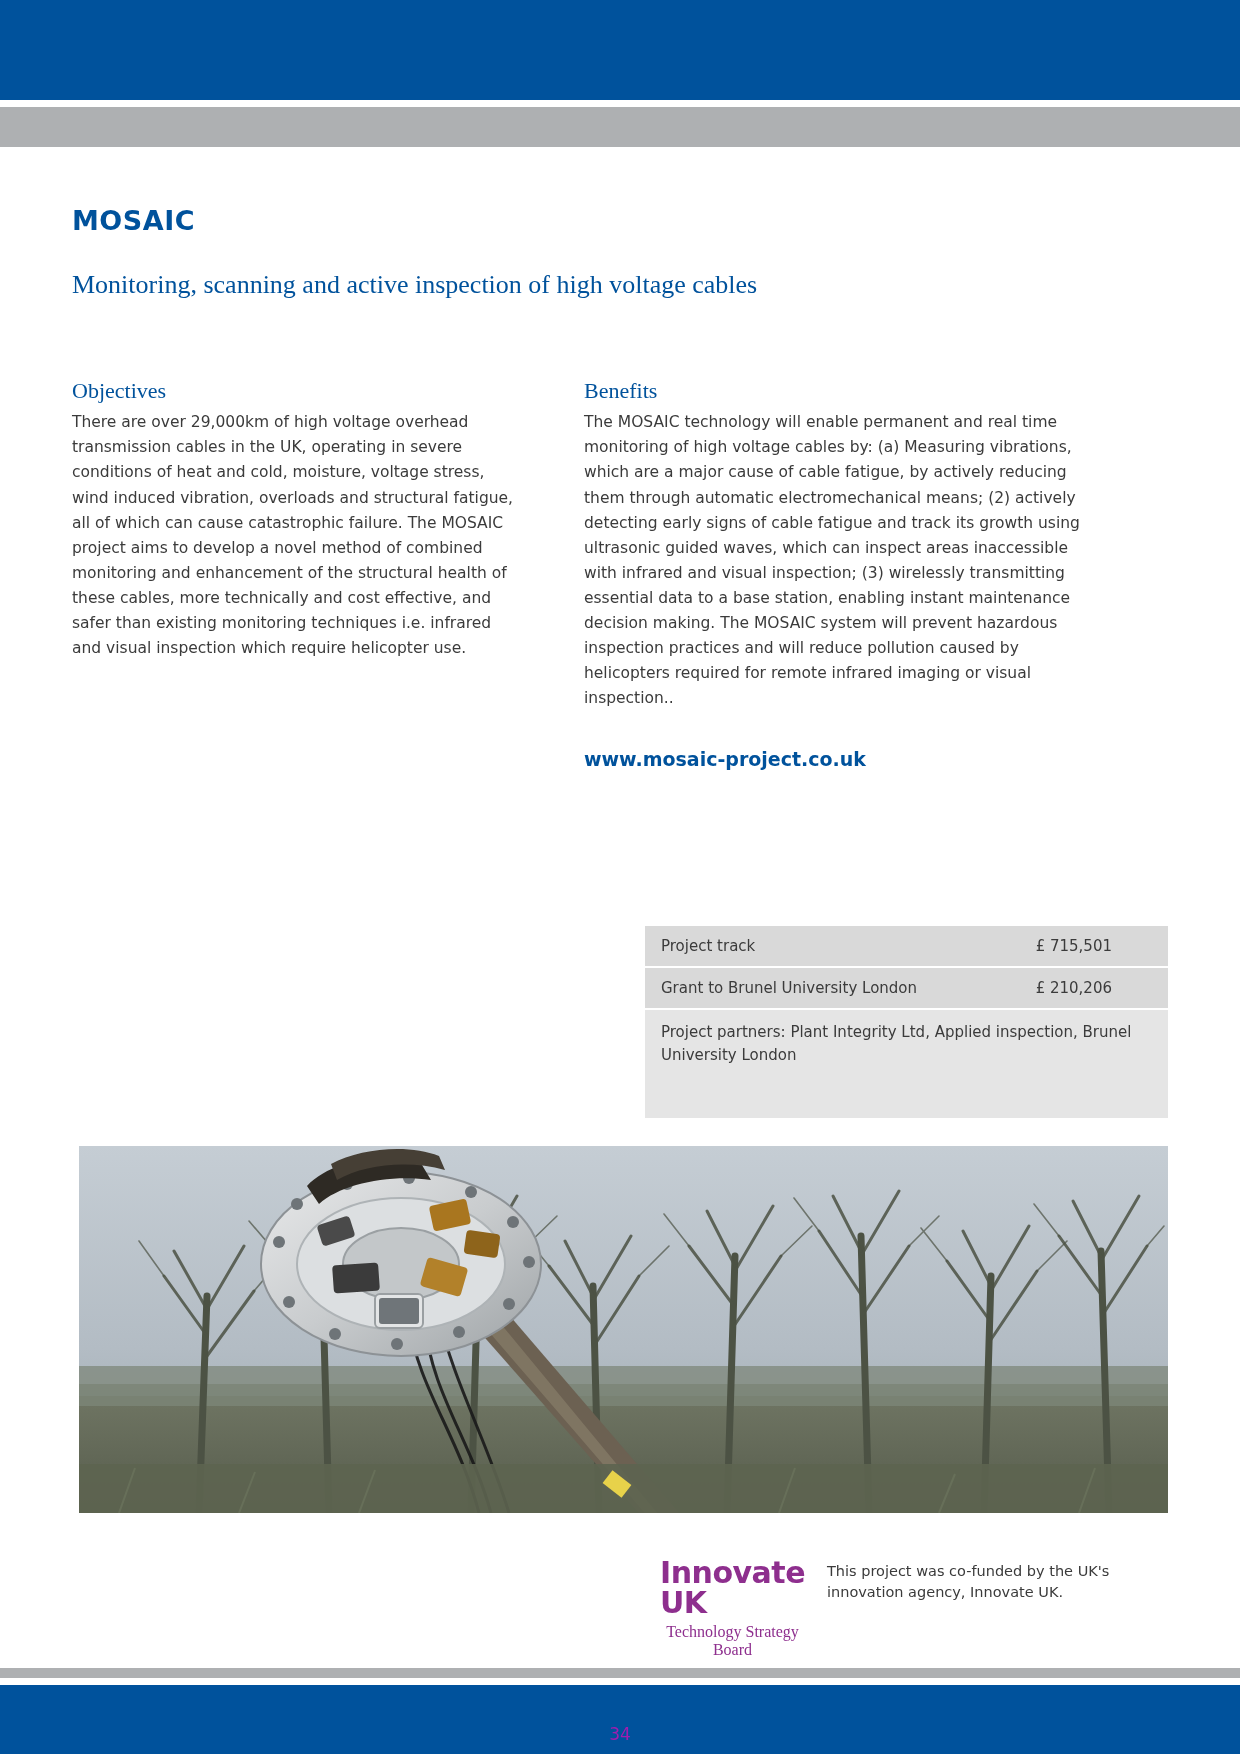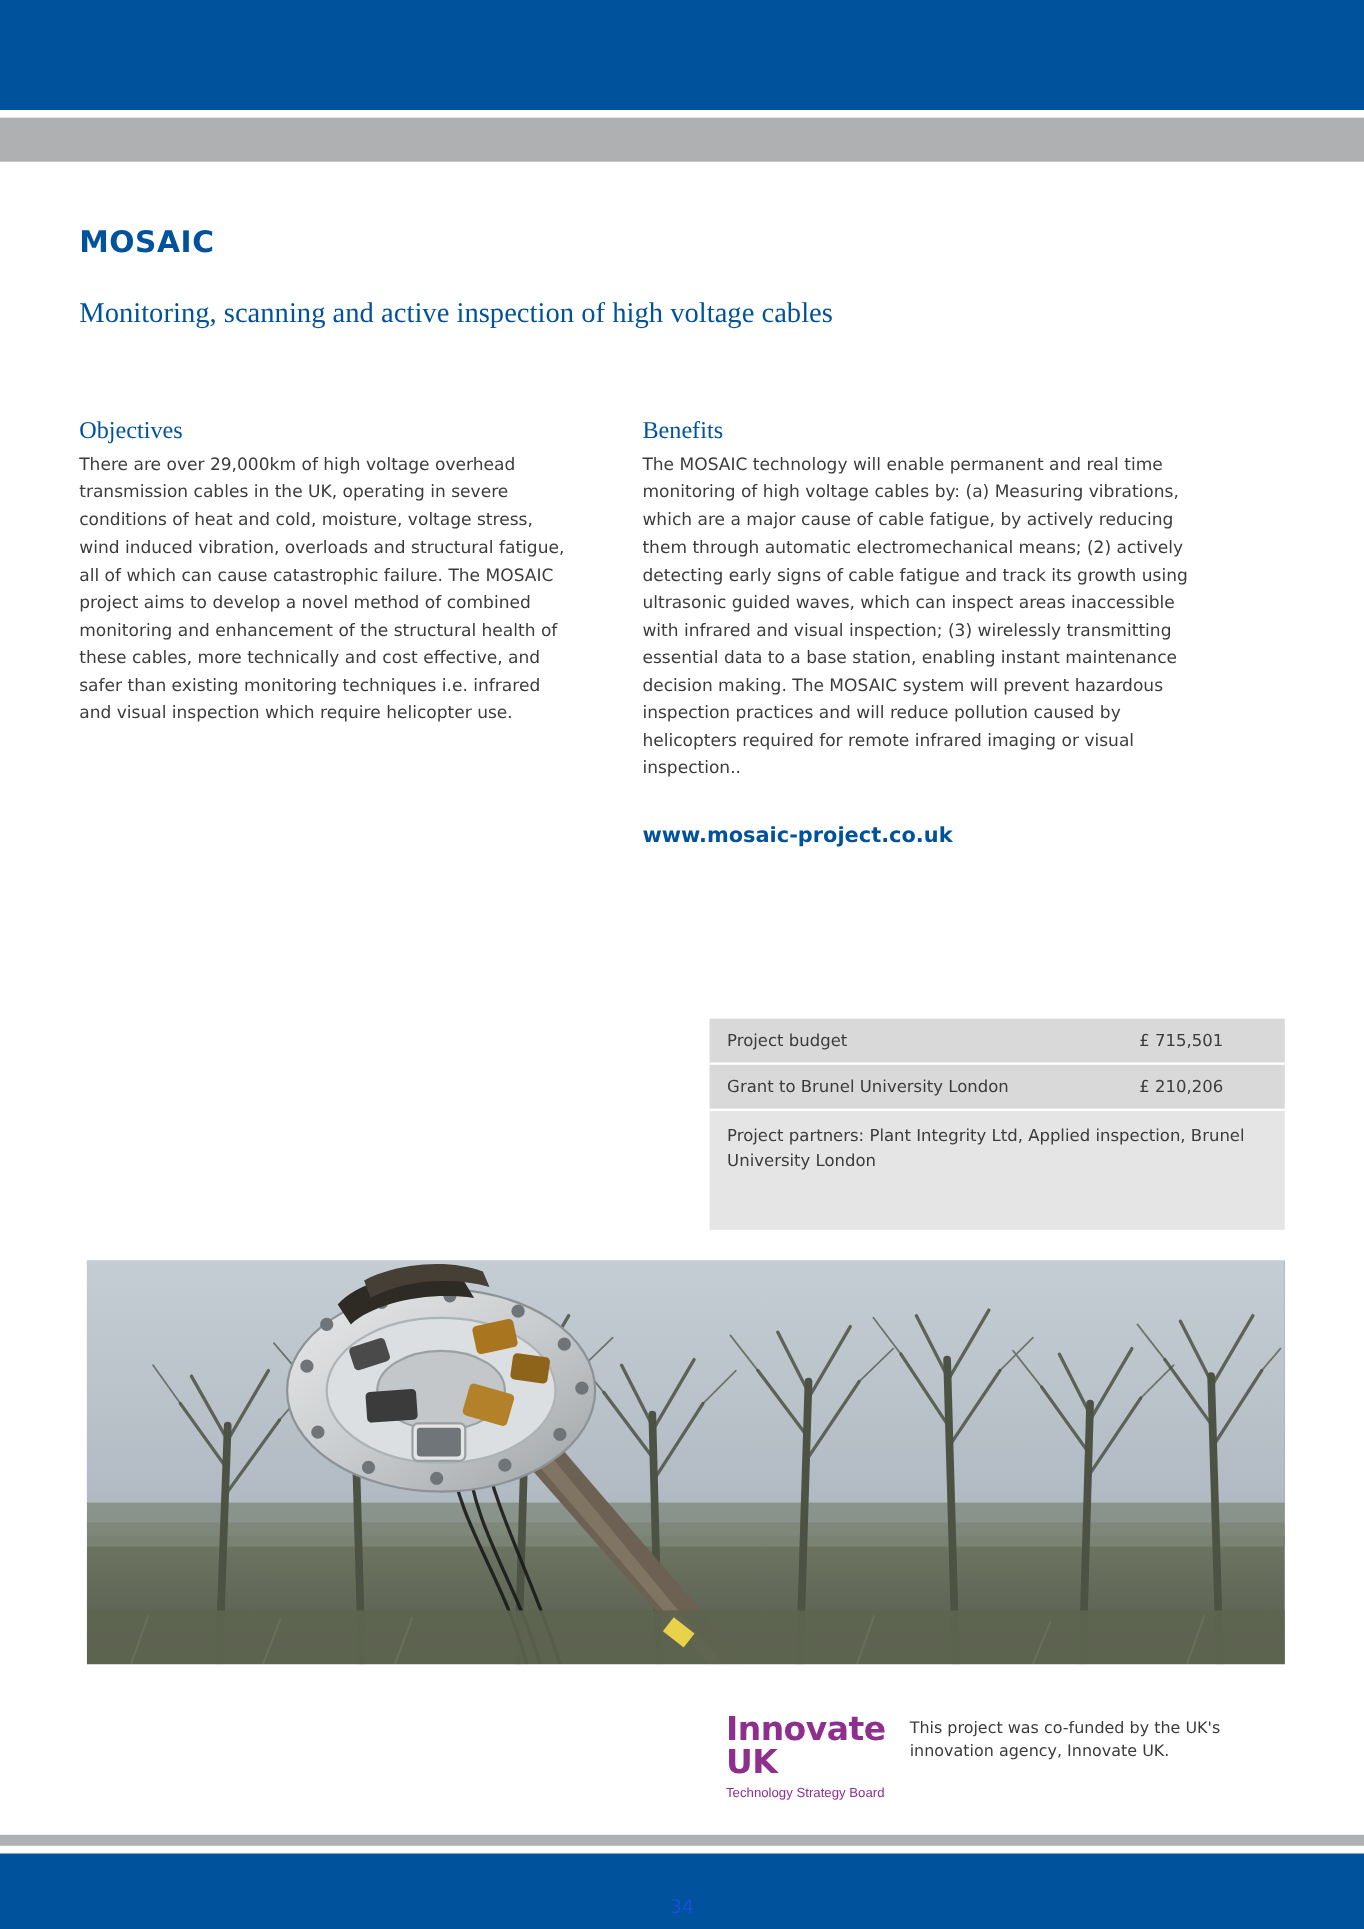--- a/index.html
+++ b/index.html
@@ -58,21 +58,21 @@
     height: 69px;
     background: #00529c;
   }
   .page-number {
     position: absolute;
     bottom: 0; left: 0;
     width: 1240px;
     height: 54px;
     line-height: 69px;
     text-align: center;
-    color: #1d4ed8;
+    color: #a21caf;
     font-size: 17px;
     font-family: "DejaVu Sans", sans-serif;
   }
   
   .content {
     position: absolute;
     top: 147px;
     left: 72px;
     width: 1096px;
   }
@@ -188,24 +188,24 @@
   .logo-main {
     color: #8e2f8e;
     font-size: 30px;
     font-weight: bold;
     letter-spacing: -0.5px;
     font-family: "DejaVu Sans", sans-serif;
     line-height: 1;
   }
   .logo-sub {
     color: #8e2f8e;
-    font-size: 12px;
+    font-size: 16px;
     margin-top: 5px;
-    text-align: left;
-    font-family: Liberation Sans, sans-serif;
+    text-align: center;
+    font-family: Liberation Serif, serif;
   }
   .footer-note {
     color: #3b3b3b;
     font-size: 14.5px;
     line-height: 1.45;
     margin-left: 22px;
     padding-top: 3px;
     font-family: "DejaVu Sans", sans-serif;
   }
 </style>
@@ -230,21 +230,21 @@
       <div class="col-right">
         <h3 class="col-heading">Benefits</h3>
         <p class="col-body">The MOSAIC technology will enable permanent and real time monitoring of high voltage cables by:  (a) Measuring vibrations, which are a major cause of cable fatigue, by actively reducing them through automatic electromechanical means; (2) actively detecting early signs of cable fatigue and track its growth using ultrasonic guided waves, which can inspect areas inaccessible with infrared and visual inspection; (3) wirelessly transmitting essential data to a base station, enabling instant maintenance decision making. The MOSAIC system will prevent hazardous inspection practices and will reduce pollution caused by helicopters required for remote infrared imaging or visual inspection..</p>
         <a class="weblink" href="#">www.mosaic-project.co.uk</a>
       </div>
     </div>
   </div>
 
   <div class="facts">
     <div class="fact-row">
-      <span>Project budget</span>
+      <span>Project track</span>
       <span class="fact-value">£ 715,501</span>
     </div>
     <div class="fact-row">
       <span>Grant to Brunel University London</span>
       <span class="fact-value">£ 210,206</span>
     </div>
     <div class="fact-partners">Project partners: Plant Integrity Ltd, Applied inspection, Brunel University London</div>
   </div>
 
   <div class="photo">

